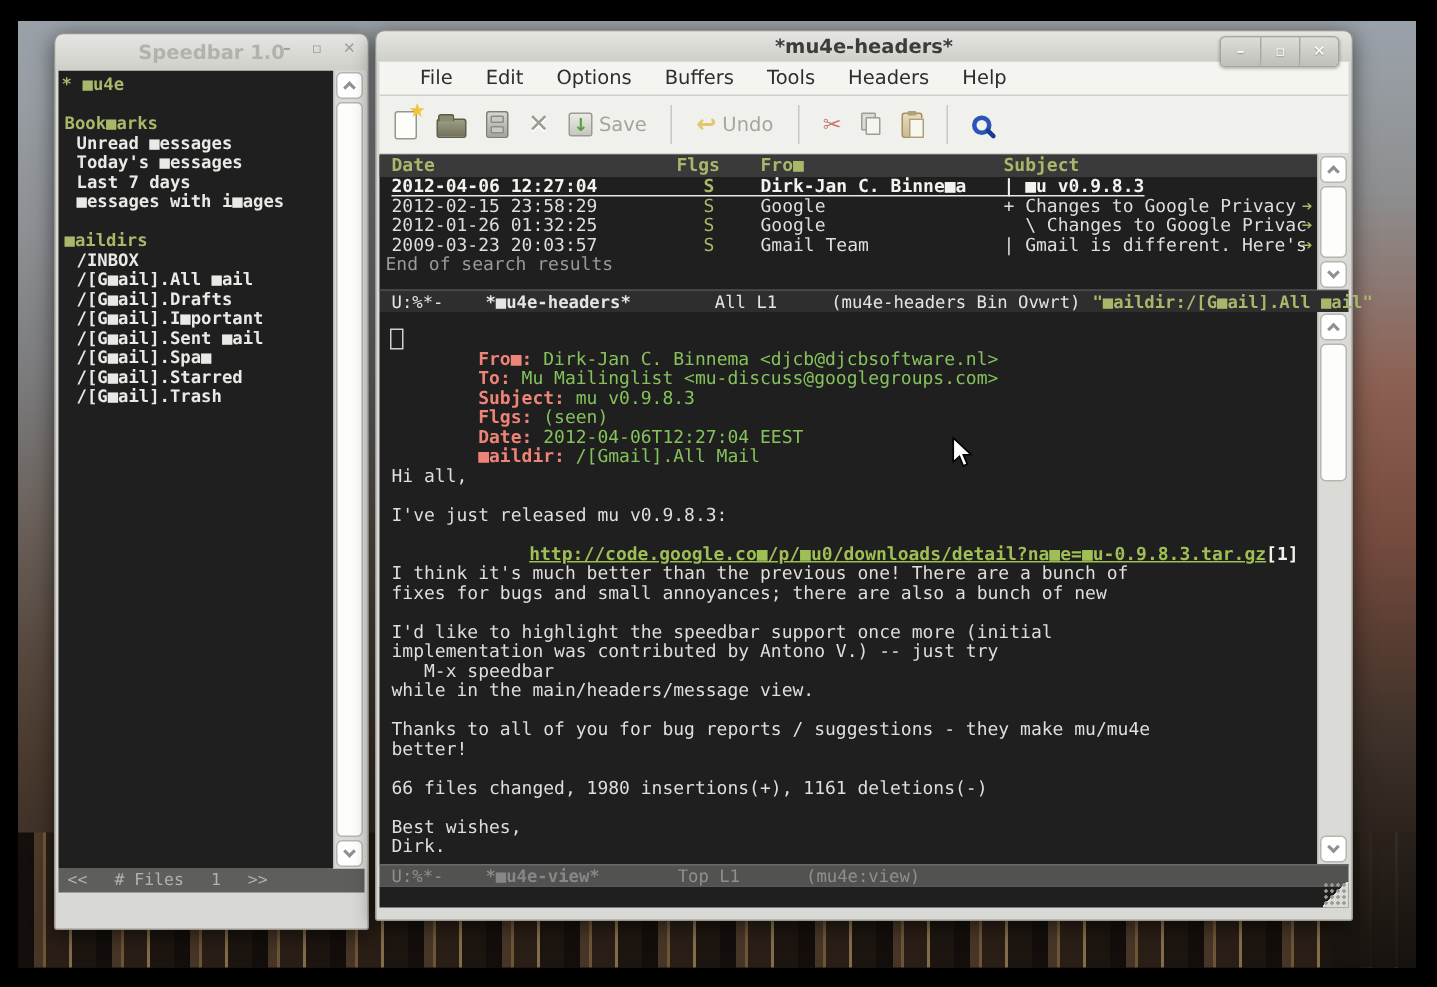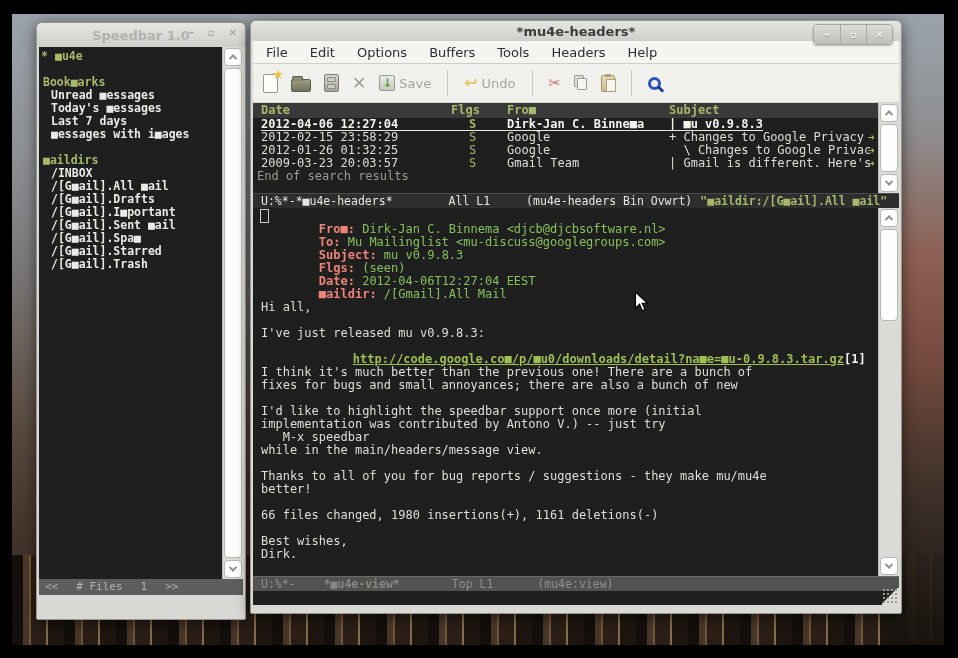--- a/index.html
+++ b/index.html
@@ -69,21 +69,21 @@
   #emacs .titlebar { height:20px; }
   .winbtn-group { position:absolute; right:8px; top:3px; display:flex;
     border:1px solid #a6a6a0; border-radius:4px; overflow:hidden;
     box-shadow:0 1px 2px rgba(0,0,0,.25); }
   .winbtn { width:26px; height:19px; background:linear-gradient(180deg,#dcdcd8,#bfbfba);
     color:#fff; font-size:10px; font-weight:bold; display:flex; align-items:center;
     justify-content:center; border-left:1px solid #a9a9a3; text-shadow:0 1px 1px rgba(0,0,0,.3);}
   .winbtn:first-child { border-left:none; }
 
   .menubar { height:23px; background:#f4f4f1; border-bottom:1px solid #cfcfca;
-    display:flex; align-items:center; padding-left:2px; margin:0 2px; }
+    display:flex; align-items:center; padding-left:16px; margin:0 2px; }
   .menu-item { font-size:13px; color:#2e2e2e; padding:0 11px; }
 
   .toolbar { height:39px; background:#f0f0ec; border-bottom:1px solid #d4d4cf;
     display:flex; align-items:center; padding-left:10px; margin:0 2px; gap:13px; }
   .tbtn { display:flex; align-items:center; gap:4px; }
   .tool-label { font-size:13px; color:#a5a5a0; }
   .tool-sep { width:1px; height:26px; background:#c8c8c3; margin:0 3px; }
 
   .ic-page { width:15px; height:19px; background:#fdfdfa; border:1px solid #97978f;
              border-radius:2px; position:relative; }
@@ -130,27 +130,27 @@
   .hr-date { width:190px; } .hr-flags { width:56px; padding-left:18px; color:#a8b86a; }
   .hr-from { width:162px; }
   .hrow.sel { font-weight:bold; color:#f2f2ef; }
   .hrow.sel .inner { display:inline-flex; border-bottom:1px solid #e8e8e5; }
   .trunc { position:absolute; right:3px; color:#a8b86a; font-weight:bold; }
   .end-results { color:#9a9a96; height:13px; padding-left:4px; }
 
   .modeline1 { height:15px; background:#2e2e2e; border-top:1px solid #4c4c4c;
     color:#e5e5e2; display:flex; align-items:center; white-space:pre; margin:0 2px;
     font-family:"DejaVu Sans Mono", monospace; font-size:11.5px; }
-  .modeline1 .buf { font-weight:normal; }
+  .modeline1 .buf { font-weight:bold; margin-left:28px; }
   .modeline1 .pos { margin-left:56px; }
   .modeline1 .modes { margin-left:36px; }
   .modeline1 .query { margin-left:8px; color:#a8b86a; font-weight:bold; }
   .ml-prefix { margin-left:8px; }
 
-  .view-content { flex:1; background:#1f1f1f; overflow:hidden; padding-top:2px; }
+  .view-content { flex:1; background:#1f1f1f; overflow:hidden; padding-top:12px; }
   .msg-line { height:13px; white-space:pre; padding-left:8px; position:relative; }
   .f-label { color:#ee8377; font-weight:bold; }
   .f-value { color:#85c25c; }
   .curs-box { position:absolute; left:8px; top:0; width:7px; height:12px;
     outline:1px solid #cfcfcb; }
   .link-line { padding-left:42px; }
   .msg-link { color:#9fbe54; font-weight:bold; text-decoration:underline; }
   .link-ref { color:#f0f0ec; font-weight:bold; }
 
   .modeline2 { height:15px; background:#525250; border-top:1px solid #6a6a68;

